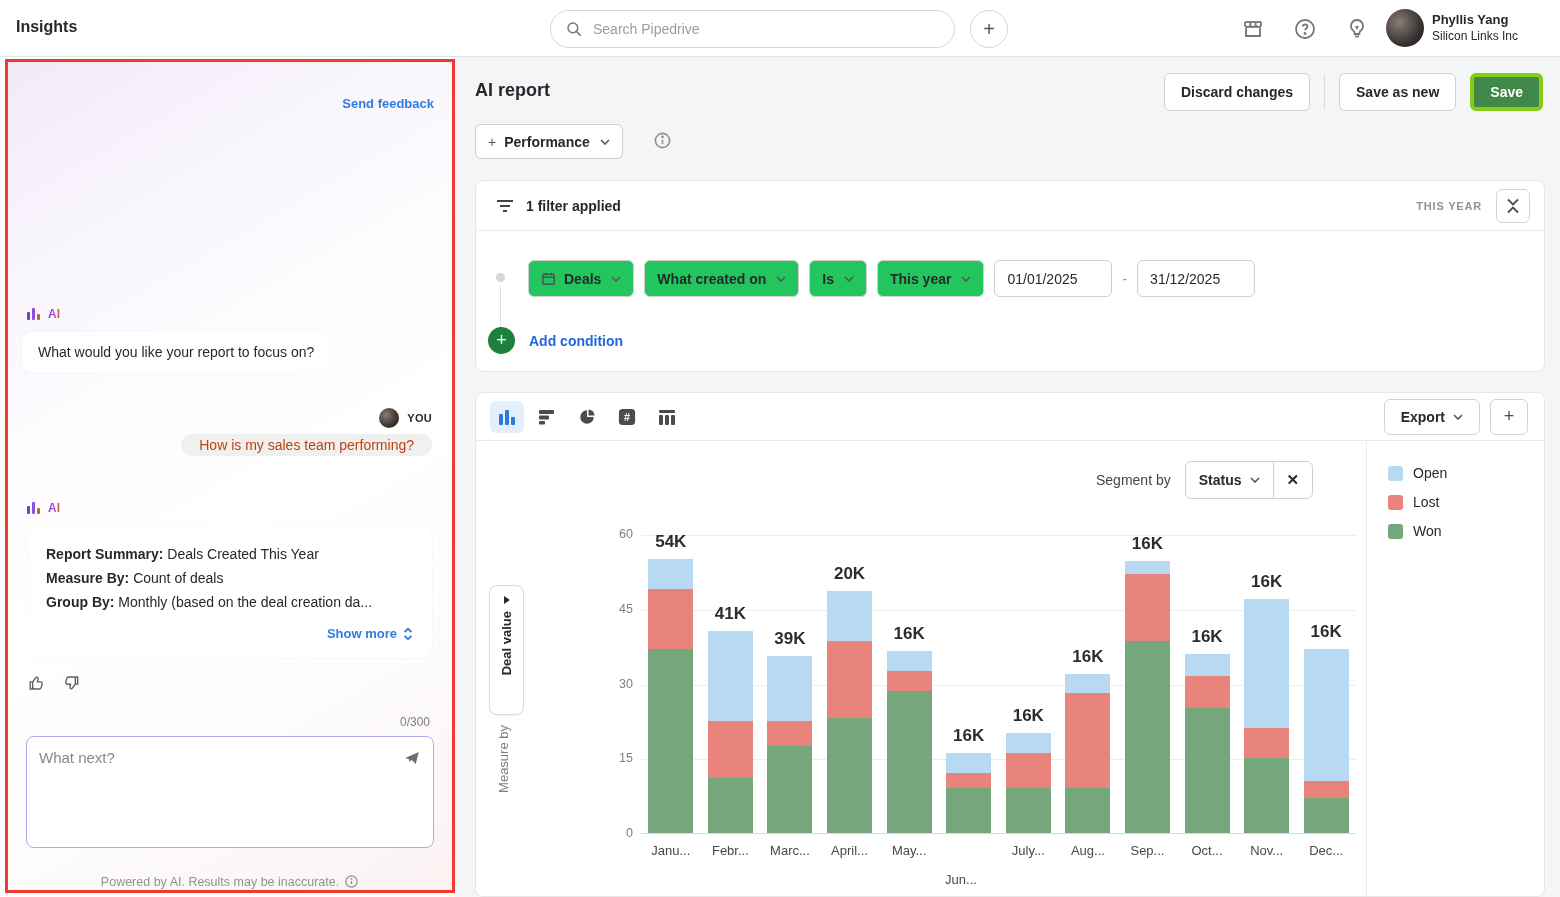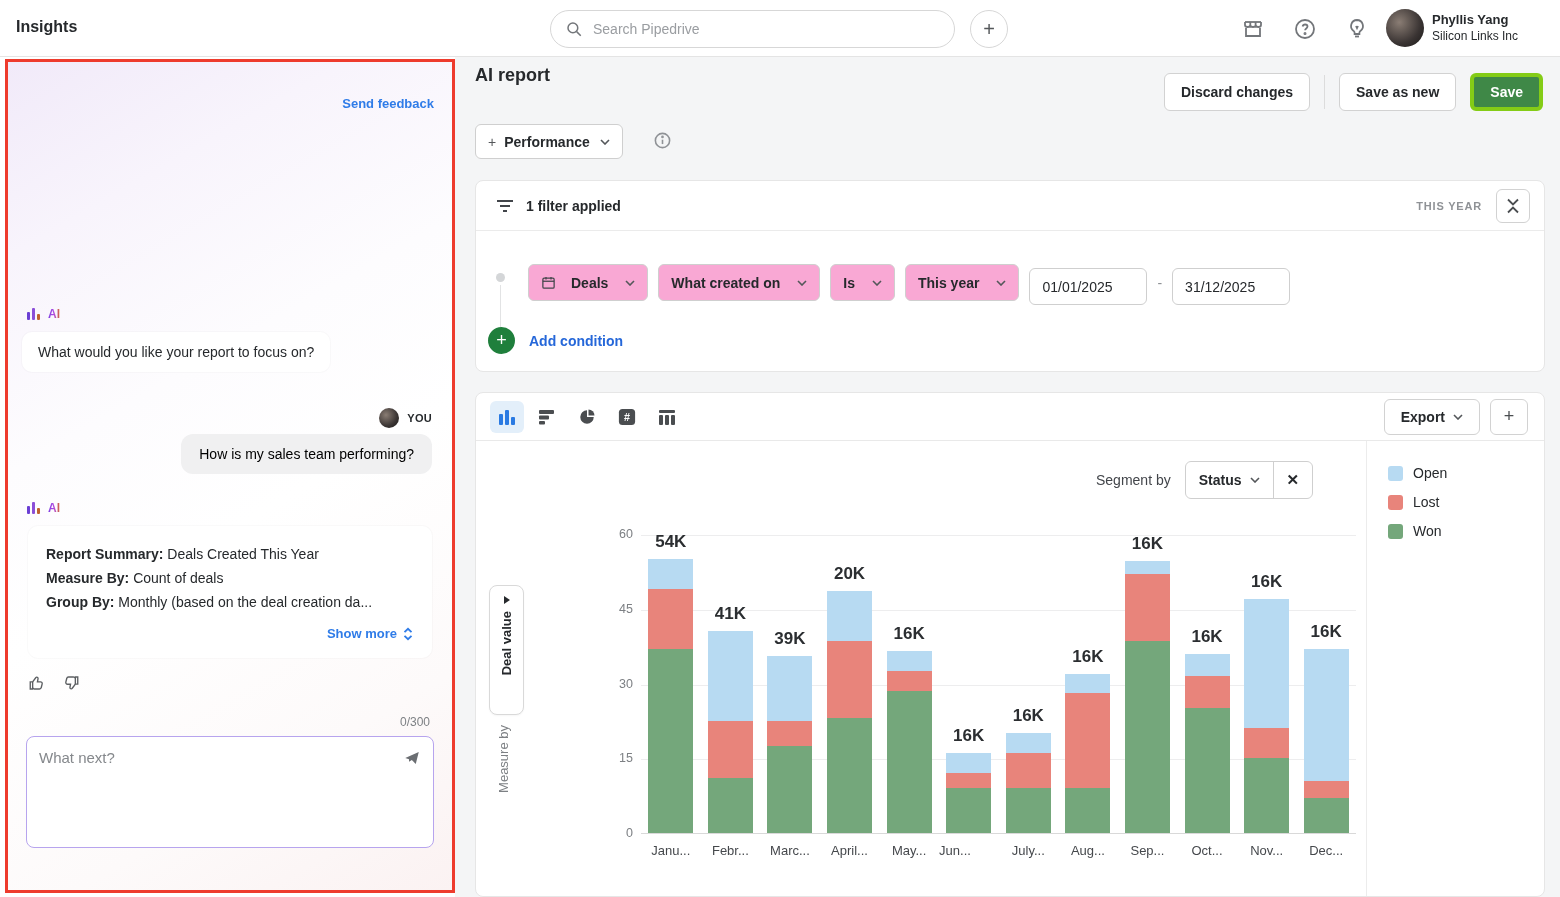--- a/index.html
+++ b/index.html
@@ -22,58 +22,58 @@
   
   #chat-panel { position:absolute; left:5px; top:59px; width:450px; height:834px; border:3px solid #ee3b2d; z-index:4;
     background:linear-gradient(150deg,#f1eaf9 0%, #f8f4fc 18%, #fdfcfe 38%, #ffffff 55%, #fdfafa 80%, #fbf2f2 100%); }
   .send-feedback { position:absolute; top:14px; right:18px; font-size:13px; font-weight:700; color:#2f7ce8; cursor:pointer;margin-top:20px; }
   .ai-row { position:absolute; left:18px; display:flex; align-items:center; gap:7px; }
   .ai-label { font-size:12px; font-weight:700; background:linear-gradient(90deg,#7b3fe4,#b14be0,#d4662e); -webkit-background-clip:text; background-clip:text; color:transparent; }
   .ai-bubble { position:absolute; left:14px; top:270px; background:#fff; border-radius:10px; padding:12px 16px; font-size:14px; color:#26292c; box-shadow:0 0 0 1px rgba(0,0,0,0.02); }
   .you-row { position:absolute; right:20px; top:346px; display:flex; align-items:center; gap:8px; }
   .you-label { font-size:11px; font-weight:700; color:#26292c; letter-spacing:.3px; }
   .avatar-sm { width:20px; height:20px; border-radius:50%; background:radial-gradient(circle at 35% 35%, #8a7d74 0%, #3a3433 60%, #191716 100%); }
-  .user-bubble { position:absolute; right:20px; top:372px; background:#f0f0f1; border-radius:12px; padding:12px 18px; font-size:14px; color:#000000; }
+  .user-bubble { position:absolute; right:20px; top:372px; background:#f0f0f1; border-radius:12px; padding:3px 18px; font-size:14px; color:#c2410c; }
   .summary-card { position:absolute; left:20px; right:20px; top:464px; background:#fff; border-radius:10px; padding:16px 18px 12px 18px; font-size:14px; line-height:24px; box-shadow:0 0 0 1px rgba(0,0,0,0.02); }
   .summary-card b { font-weight:700; }
   .show-more { display:flex; justify-content:flex-end; align-items:center; gap:5px; margin-top:8px; color:#2f7ce8; font-size:13px; font-weight:700; cursor:pointer; }
   .thumbs { position:absolute; left:20px; top:612px; display:flex; gap:16px; color:#5c5f62; }
   .thumbs svg { cursor:pointer; }
   .counter { position:absolute; right:22px; top:653px; font-size:12px; color:#7d8084; }
   .chat-input { position:absolute; left:18px; right:18px; top:674px; height:112px; border:1.5px solid #b7a4ee; border-radius:8px; background:#fff; padding:12px 40px 12px 12px; }
   .chat-input textarea { width:100%; height:100%; border:none; outline:none; resize:none; font-family:inherit; font-size:15px; color:#26292c; background:transparent; }
   .chat-input textarea::placeholder { color:#85888c; }
   .send-btn { position:absolute; right:12px; top:12px; color:#6b6e72; cursor:pointer; }
   .chat-footer { position:absolute; left:0; right:0; top:812px; text-align:center; font-size:12.5px; color:#8f9296; display:flex; align-items:center; justify-content:center; gap:5px; }
 
   
   #right-bg { position:absolute; left:455px; top:57px; right:0; bottom:0; background:#f4f5f6; }
-  .report-title { position:absolute; left:475px; top:65px; font-size:18px; font-weight:700; }
+  .report-title { position:absolute; left:475px; top:80px; font-size:18px; font-weight:700; }
   .hdr-buttons { position:absolute; top:73px; right:17px; display:flex; align-items:center; gap:14px; }
   .btn { height:38px; border-radius:6px; font-size:14px; font-weight:700; display:flex; align-items:center; justify-content:center; padding:0 16px; cursor:pointer; }
   .btn-white { background:#fff; border:1px solid #d2d2d2; color:#26292c; }
   .btn-green { background:#3f8847; border:4px solid #84cc16; color:#fff; }
   .hdr-divider { width:1px; height:34px; background:#dcdcdc; }
   .tab-chip { position:absolute; left:475px; top:124px; height:35px; background:#fff; border:1px solid #cfcfcf; border-radius:6px; display:flex; align-items:center; gap:8px; padding:0 12px; font-size:14px; font-weight:700; cursor:pointer; }
   .info-icon { color:#8f9296; }
   .tab-info { position:absolute; left:653px; top:131px; }
 
   .card { position:absolute; background:#fff; border:1px solid #e6e6e6; border-radius:8px; }
   #filter-card { left:475px; top:180px; width:1070px; height:192px; }
   .filter-head { height:50px; border-bottom:1px solid #ebebeb; display:flex; align-items:center; padding:0 14px 0 20px; gap:12px; }
   .filter-title { font-size:14px; font-weight:700; }
   .filter-head-right { margin-left:auto; display:flex; align-items:center; gap:14px; }
   .this-year { font-size:11px; letter-spacing:.8px; color:#8f9296; font-weight:700; }
   .collapse-btn { width:34px; height:34px; border:1px solid #d2d2d2; border-radius:6px; background:#fff; display:flex; align-items:center; justify-content:center; color:#4a4d50; cursor:pointer; }
   .cond-dot { position:absolute; left:20px; top:92px; width:9px; height:9px; border-radius:50%; background:#d4d6d8; }
   .cond-line { position:absolute; left:24px; top:104px; width:1px; height:42px; background:#e2e3e4; }
   .cond-row { position:absolute; left:52px; top:79px; display:flex; align-items:center; gap:10px; }
-  .chip { height:37px; background:#f9a8d4; border:1px solid #cfcfcf; border-radius:6px; display:flex; align-items:center; gap:15px; padding:0 12px; font-size:14px; font-weight:700; color:#26292c; cursor:pointer; }
+  .chip { height:37px; background:#22c55e; border:1px solid #cfcfcf; border-radius:6px; display:flex; align-items:center; gap:8px; padding:0 12px; font-size:14px; font-weight:700; color:#26292c; cursor:pointer; }
   .chip .caret, .tab-chip .caret { margin-left:2px; }
-  .date-box { height:37px; width:118px; background:#fff; border:1px solid #cfcfcf; border-radius:6px; display:flex; align-items:center; padding:16px 12px;margin-top:8px; }
+  .date-box { height:37px; width:118px; background:#fff; border:1px solid #cfcfcf; border-radius:6px; display:flex; align-items:center; padding:16px 12px; }
   .date-box input { border:none; outline:none; width:100%; font-family:inherit; font-size:14px; color:#26292c; background:transparent; }
   .dash { color:#8f9296; font-size:14px; }
   .add-cond { position:absolute; left:12px; top:146px; display:flex; align-items:center; gap:14px; cursor:pointer; }
   .green-plus { width:27px; height:27px; border-radius:50%; background:#1f7f3c; color:#fff; font-size:18px; display:flex; align-items:center; justify-content:center; }
   .add-cond-label { font-size:14px; font-weight:700; color:#2567d9; }
 
   #chart-card { left:475px; top:392px; width:1070px; height:505px; overflow:hidden; }
   .chart-toolbar { height:48px; border-bottom:1px solid #e9e9e9; display:flex; align-items:center; padding:0 16px 0 14px; gap:6px; }
   .ct-icon { width:34px; height:32px; border-radius:6px; display:flex; align-items:center; justify-content:center; cursor:pointer; color:#4a4d50; }
   .ct-icon.selected { background:#e3effa; }
@@ -223,20 +223,30 @@
 
     <div class="chat-input">
       <textarea placeholder="What next?" style=""></textarea>
       <span class="send-btn">
         <svg width="18" height="18" viewBox="0 0 24 24" fill="#6b6e72">
             <path d="M3 12 21 4l-4 16-5.2-5.2L8 17v-3.5z"></path>
           </svg>
       </span>
     </div>
 
+    <div class="chat-footer">
+      <span>Powered by AI. Results may be inaccurate.</span>
+      <span class="info-icon">
+        <svg width="15" height="15" viewBox="0 0 24 24" fill="none" stroke="#8f9296" stroke-width="2">
+            <circle cx="12" cy="12" r="9"></circle>
+            <line x1="12" y1="11" x2="12" y2="16.5"></line>
+            <circle cx="12" cy="7.5" r="0.7" fill="#8f9296"></circle>
+          </svg>
+      </span>
+    </div>
   </div>
 
   <div class="report-title">AI report</div>
   <div class="hdr-buttons">
     <button class="btn btn-white">Discard changes</button>
     <div class="hdr-divider"></div>
     <button class="btn btn-white">Save as new</button>
     <button class="btn btn-green">Save</button>
   </div>
 
@@ -468,21 +478,21 @@
           <div class="seg" style="height: 19.9333px; background: rgb(183, 218, 242);"></div>
         </div>
         <div class="bartotal" style="left: 243.125px; bottom: 188.892px;">16K</div>
         <div class="xtick" style="left: 238.125px;">May...</div>
         <div class="bar" style="left: 305.208px;">
           <div class="seg" style="height: 44.85px; background: rgb(116, 167, 123);"></div>
           <div class="seg" style="height: 14.95px; background: rgb(232, 132, 123);"></div>
           <div class="seg" style="height: 19.9333px; background: rgb(183, 218, 242);"></div>
         </div>
         <div class="bartotal" style="left: 302.708px; bottom: 86.7333px;">16K</div>
-        <div class="xtick" style="left: 284px;">Jun...</div>
+        <div class="xtick" style="left: 290px; margin-top: 29px;">Jun...</div>
         <div class="bar" style="left: 364.792px;">
           <div class="seg" style="height: 44.85px; background: rgb(116, 167, 123);"></div>
           <div class="seg" style="height: 34.8833px; background: rgb(232, 132, 123);"></div>
           <div class="seg" style="height: 19.9333px; background: rgb(183, 218, 242);"></div>
         </div>
         <div class="bartotal" style="left: 362.292px; bottom: 106.667px;">16K</div>
         <div class="xtick" style="left: 357.292px;">July...</div>
         <div class="bar" style="left: 424.375px;">
           <div class="seg" style="height: 44.85px; background: rgb(116, 167, 123);"></div>
           <div class="seg" style="height: 94.6833px; background: rgb(232, 132, 123);"></div>

